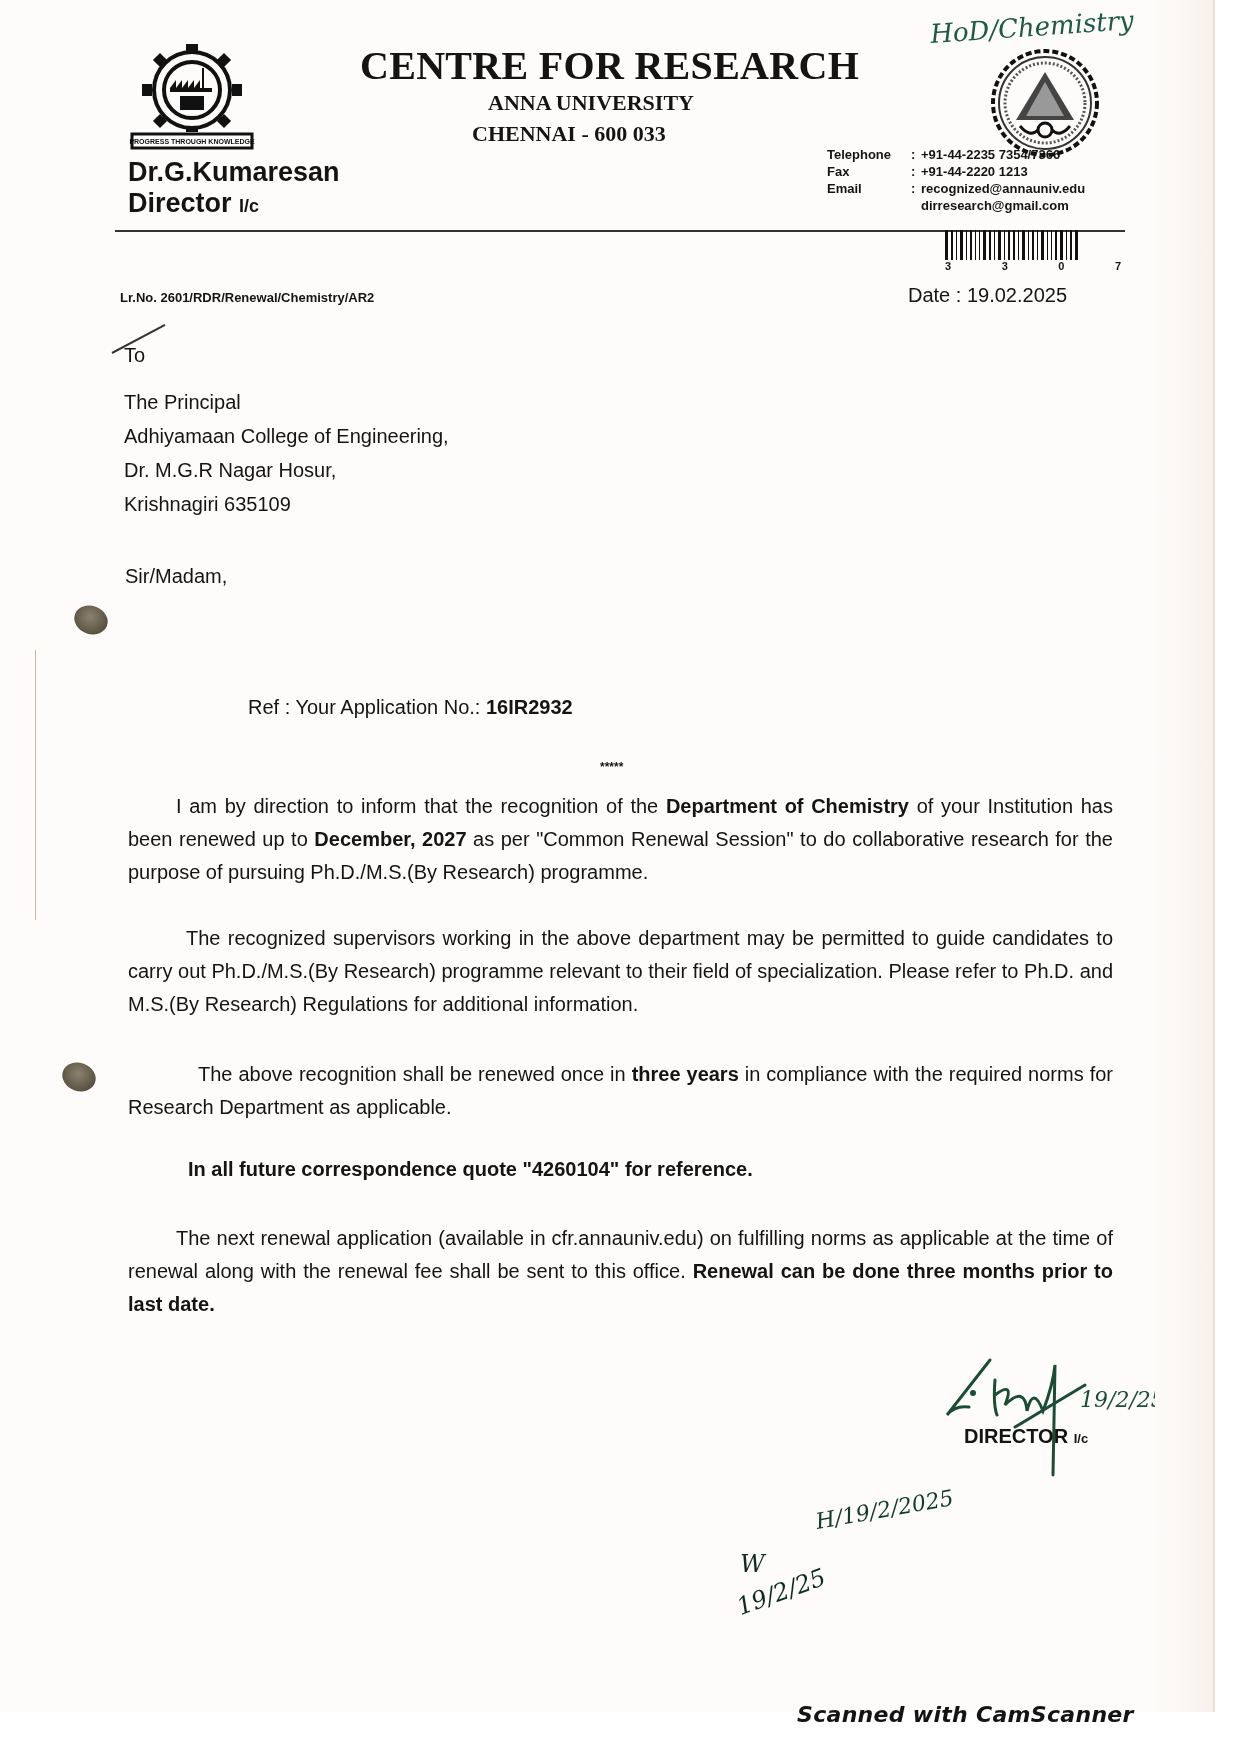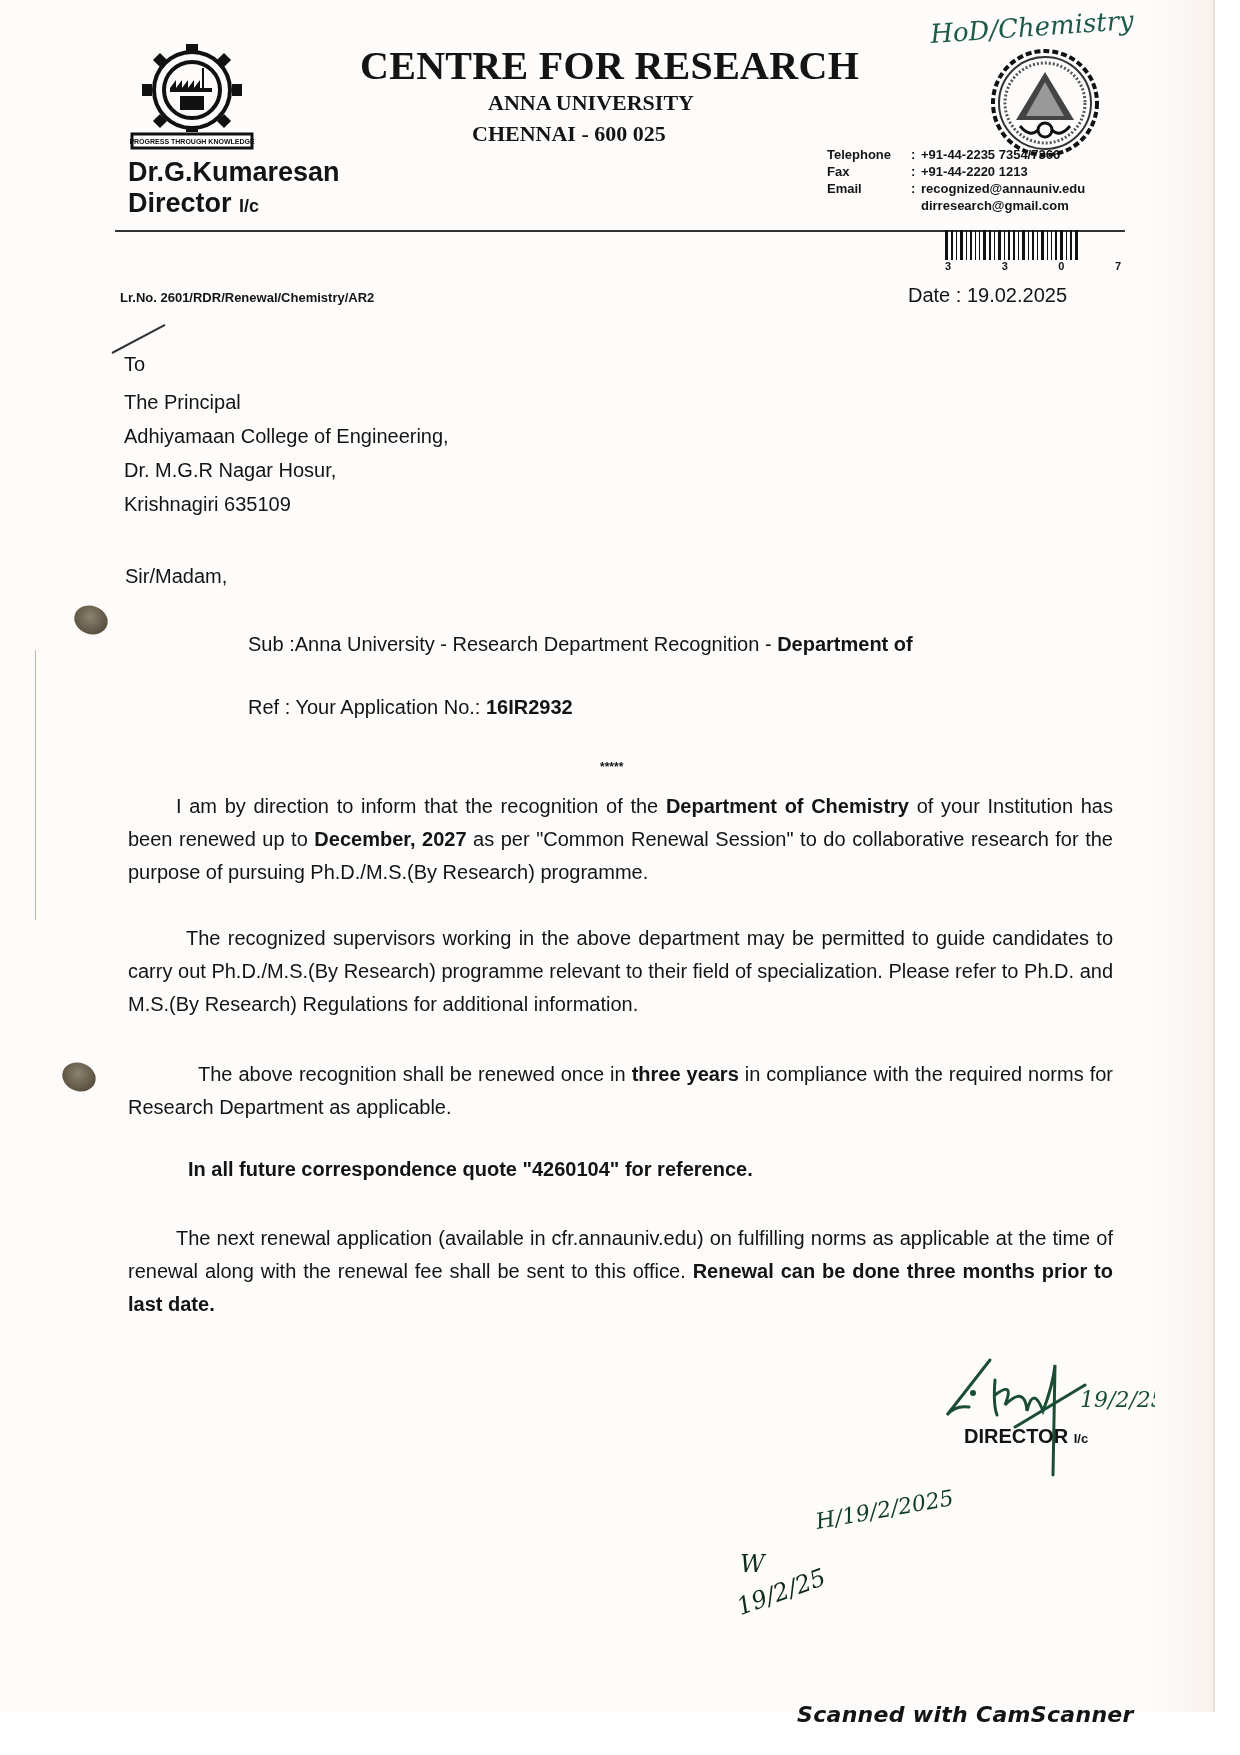--- a/index.html
+++ b/index.html
@@ -40,21 +40,21 @@
 
   .rule { left: 115px; top: 230px; width: 1010px; height: 2px; background: #333; }
 
   .barcode { left: 945px; top: 230px; width: 176px; height: 30px; display: flex; align-items: stretch; gap: 0; }
   .barcode span { display: block; background: #111; margin-right: 3px; }
   .barcode-digits { left: 945px; top: 260px; width: 176px; display: flex; justify-content: space-between; font-size: 11px; font-weight: bold; }
 
   .lr-no { left: 120px; top: 290px; font-size: 13px; font-weight: bold; white-space: nowrap; }
   .date { left: 908px; top: 284px; font-size: 20px; white-space: nowrap; }
 
-  .to { left: 124px; top: 353px; font-size: 20px; }
+  .to { left: 124px; top: 344px; font-size: 20px; }
   .to-strike { left: 112px; top: 352px; width: 60px; height: 2px; background: #333; transform: rotate(-28deg); transform-origin: left center; }
   .addr { left: 124px; font-size: 20px; white-space: nowrap; }
 
   .salutation { left: 125px; top: 565px; font-size: 20px; }
 
   .subject { left: 248px; top: 627px; font-size: 20px; line-height: 34px; }
   .subject .line2 { padding-left: 52px; }
   .ref { left: 248px; top: 696px; font-size: 20px; white-space: nowrap; }
   .stars { left: 600px; top: 760px; font-size: 12px; font-weight: bold; letter-spacing: 0; }
 
@@ -99,21 +99,21 @@
     <path d="M48 48 L54 40 L54 48 L60 40 L60 48 L66 40 L66 48 L72 40 L72 48 L78 40 L78 48 L90 48 L90 52 L48 52Z"></path>
     <rect x="80" y="28" width="2" height="20"></rect>
     <rect x="58" y="56" width="24" height="14"></rect>
   </g>
   <rect x="10" y="94" width="120" height="14" fill="#fff" stroke="#111" stroke-width="3"></rect>
   <text x="70" y="104" font-size="7" text-anchor="middle" font-family="Liberation Sans, sans-serif" font-weight="bold" fill="#111">PROGRESS THROUGH KNOWLEDGE</text>
 </svg>
 
 <div class="abs org-title serif">CENTRE FOR RESEARCH</div>
 <div class="abs org-sub serif">ANNA UNIVERSITY</div>
-<div class="abs org-city serif">CHENNAI - 600 025</div>
+<div class="abs org-city serif">CHENNAI - 600 033</div>
 
 <div class="abs director-name">Dr.G.Kumaresan</div>
 <div class="abs director-role"><span>Director</span> <span class="suffix">I/c</span></div>
 
 <div class="abs handnote-top">HoD/Chemistry</div>
 
 <svg class="abs seal" viewBox="0 0 110 110">
   <circle cx="55" cy="55" r="52" fill="none" stroke="#111" stroke-width="4" stroke-dasharray="6 3"></circle>
   <circle cx="55" cy="55" r="46" fill="none" stroke="#333" stroke-width="2"></circle>
   <circle cx="55" cy="55" r="40" fill="none" stroke="#555" stroke-width="3" stroke-dasharray="2 2"></circle>
@@ -191,21 +191,20 @@
 <div class="abs to">To</div>
 <div class="abs to-strike"></div>
 <div class="abs addr" style="top:391px">The Principal</div>
 <div class="abs addr" style="top:425px">Adhiyamaan College of Engineering,</div>
 <div class="abs addr" style="top:459px">Dr. M.G.R Nagar Hosur,</div>
 <div class="abs addr" style="top:493px">Krishnagiri 635109</div>
 
 <div class="abs salutation">Sir/Madam,</div>
 
 <div class="abs subject">
-  <div><span>Sub :</span><span>Anna University - Research Department Recognition - </span><b>Department of</b></div>
 </div>
 <div class="abs ref"><span>Ref : </span><span>Your Application No.: </span><b>16IR2932</b></div>
 
 <div class="abs stars">*****</div>
 
 <div class="abs para" style="top:790px; text-indent:48px"><span>I am by direction to inform that the recognition of the </span><b>Department of Chemistry</b><span>  of your Institution has been renewed up to </span><b>December, 2027</b><span> as per "Common Renewal Session" to do collaborative research for the purpose of pursuing Ph.D./M.S.(By Research) programme.</span></div>
 
 <div class="abs para" style="top:922px; text-indent:58px"><span>The recognized supervisors working in the above department may be permitted to guide candidates to carry out Ph.D./M.S.(By Research) programme relevant to their field of specialization. Please refer to Ph.D. and M.S.(By Research) Regulations for additional information.</span></div>
 
 <div class="abs para" style="top:1058px; text-indent:70px"><span>The above recognition shall be renewed once in </span><b>three years</b><span> in compliance with the required norms for Research Department as applicable.</span></div>

